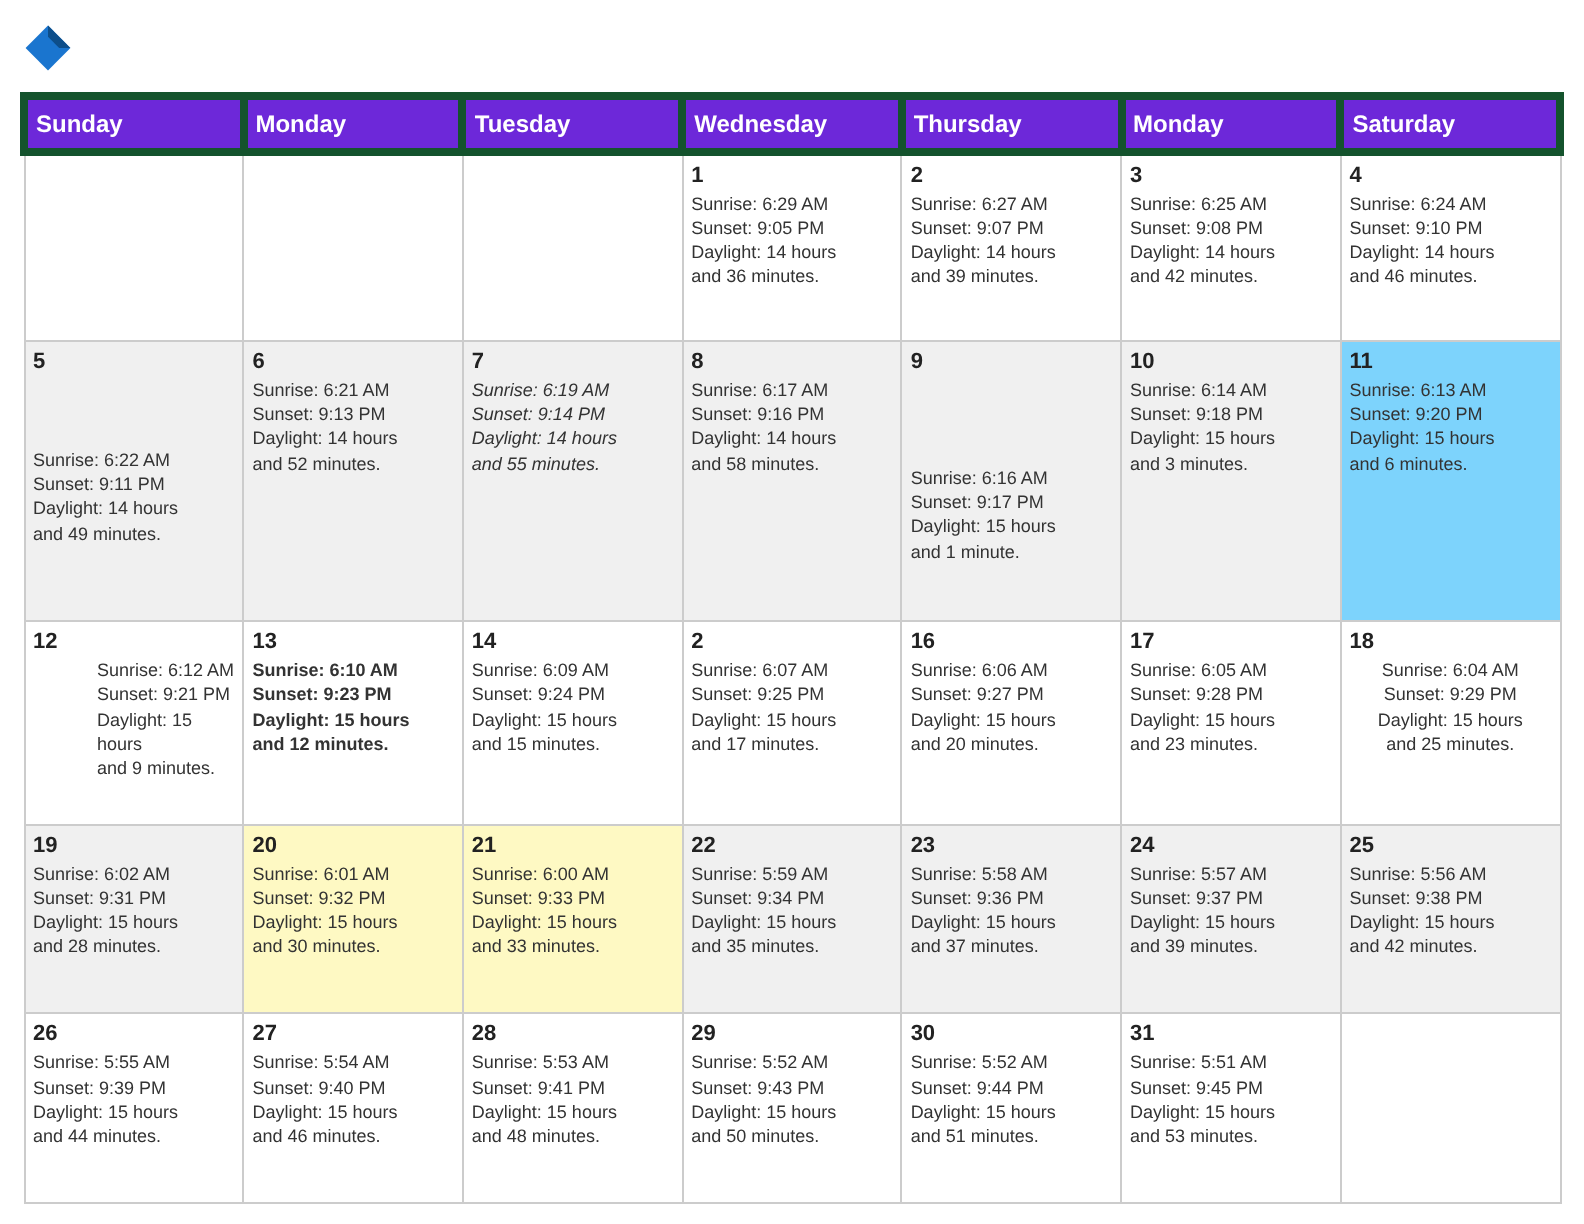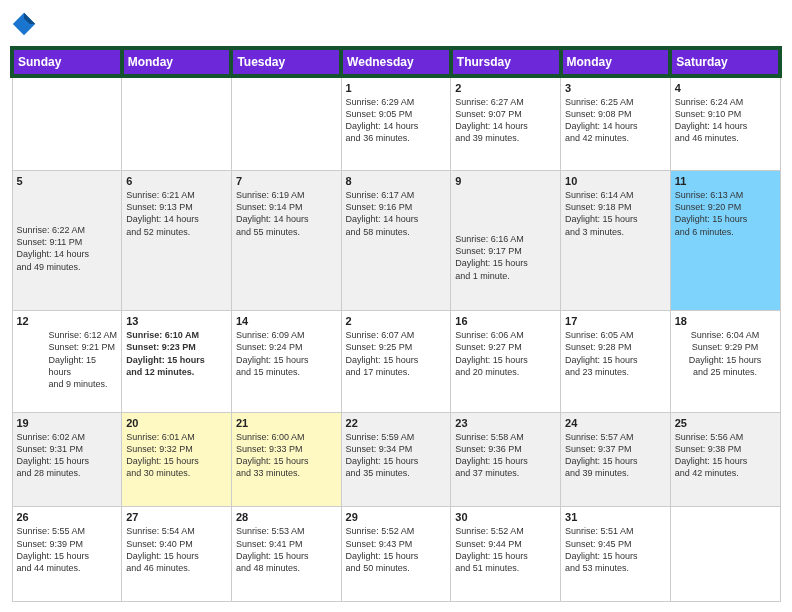--- a/index.html
+++ b/index.html
@@ -173,21 +173,21 @@
           </td>
           <td style="background: rgb(240, 240, 240);">
             <div class="day-num">6</div>
             <div class="day-info" style="white-space: pre-line;">Sunrise: 6:21 AM
 Sunset: 9:13 PM
 Daylight: 14 hours
 and 52 minutes.</div>
           </td>
           <td style="background: rgb(240, 240, 240);">
             <div class="day-num">7</div>
-            <div class="day-info" style="white-space: pre-line;">Sunrise: 6:19 AM
+            <div class="day-info" style="white-space: pre-line; font-style: italic;">Sunrise: 6:19 AM
 Sunset: 9:14 PM
 Daylight: 14 hours
 and 55 minutes.</div>
           </td>
           <td style="background: rgb(240, 240, 240);">
             <div class="day-num">8</div>
             <div class="day-info" style="white-space: pre-line;">Sunrise: 6:17 AM
 Sunset: 9:16 PM
 Daylight: 14 hours
 and 58 minutes.</div>

